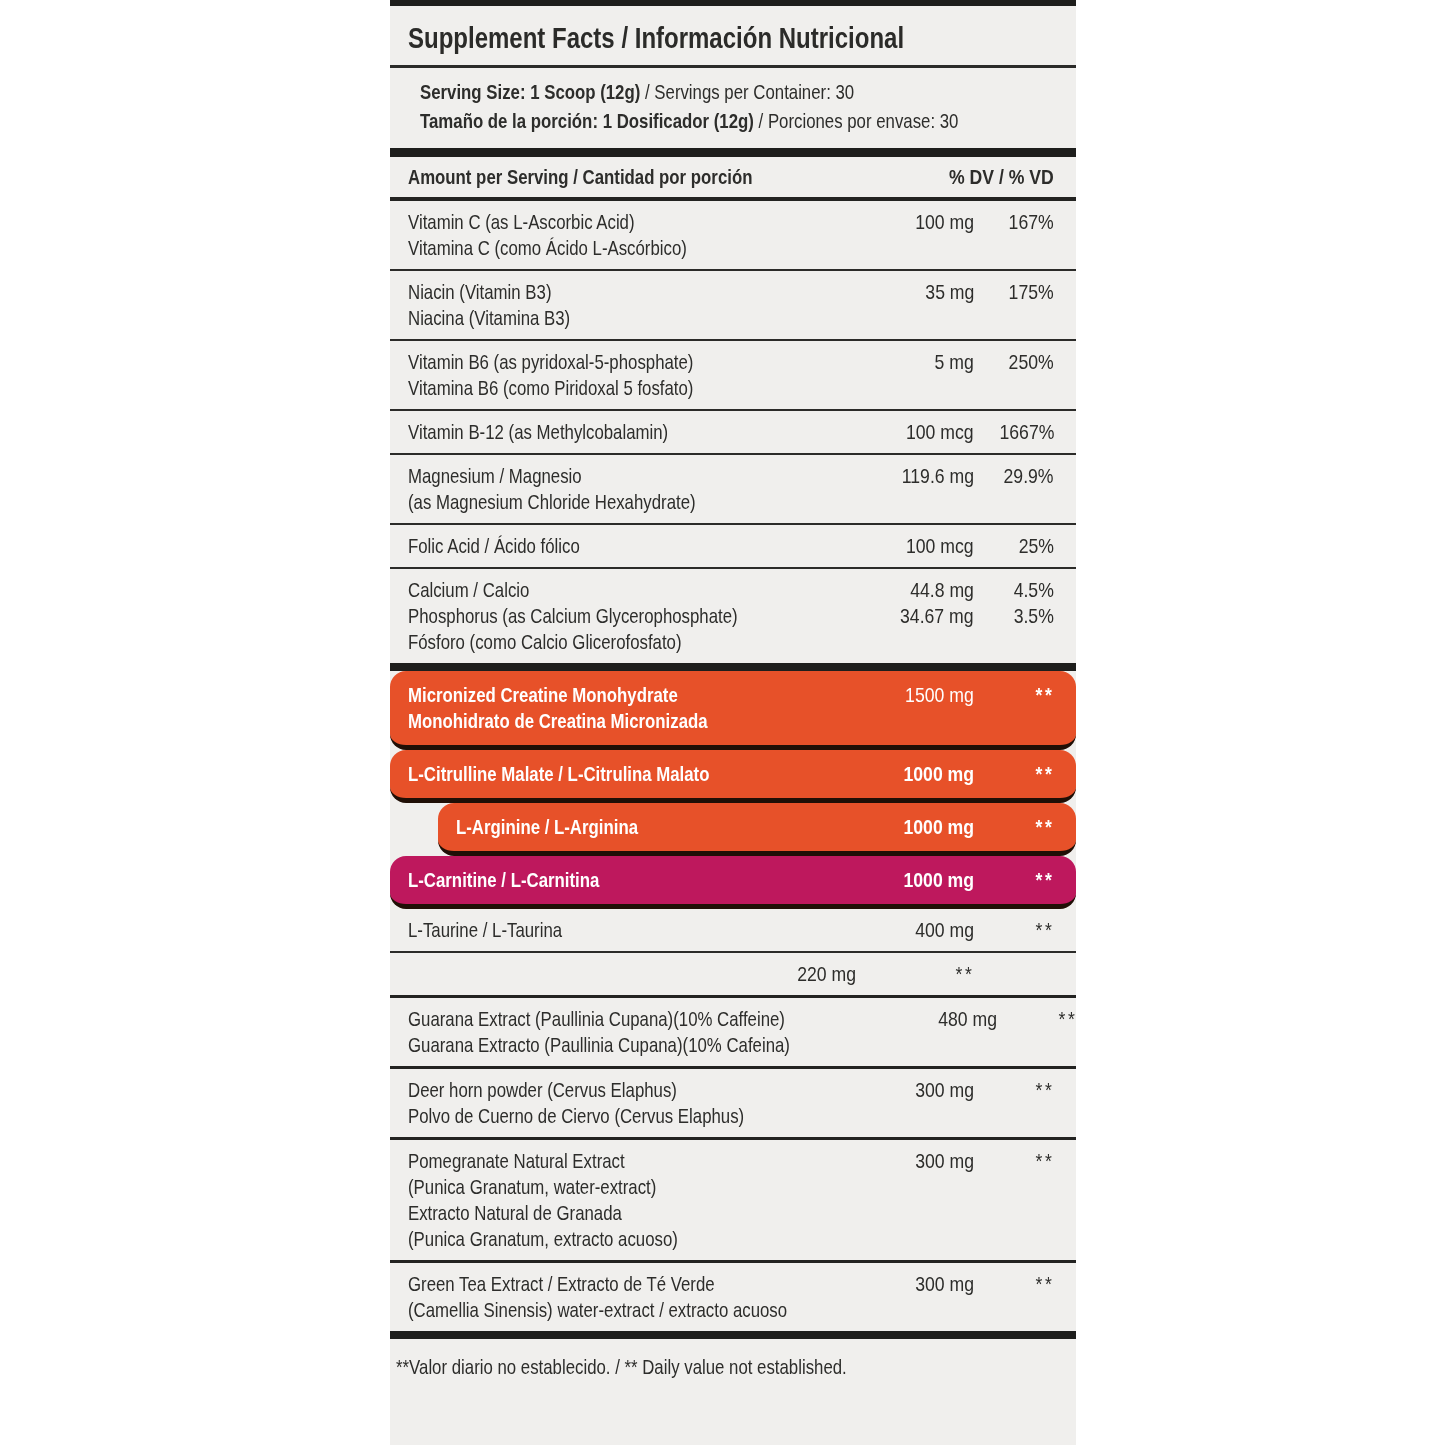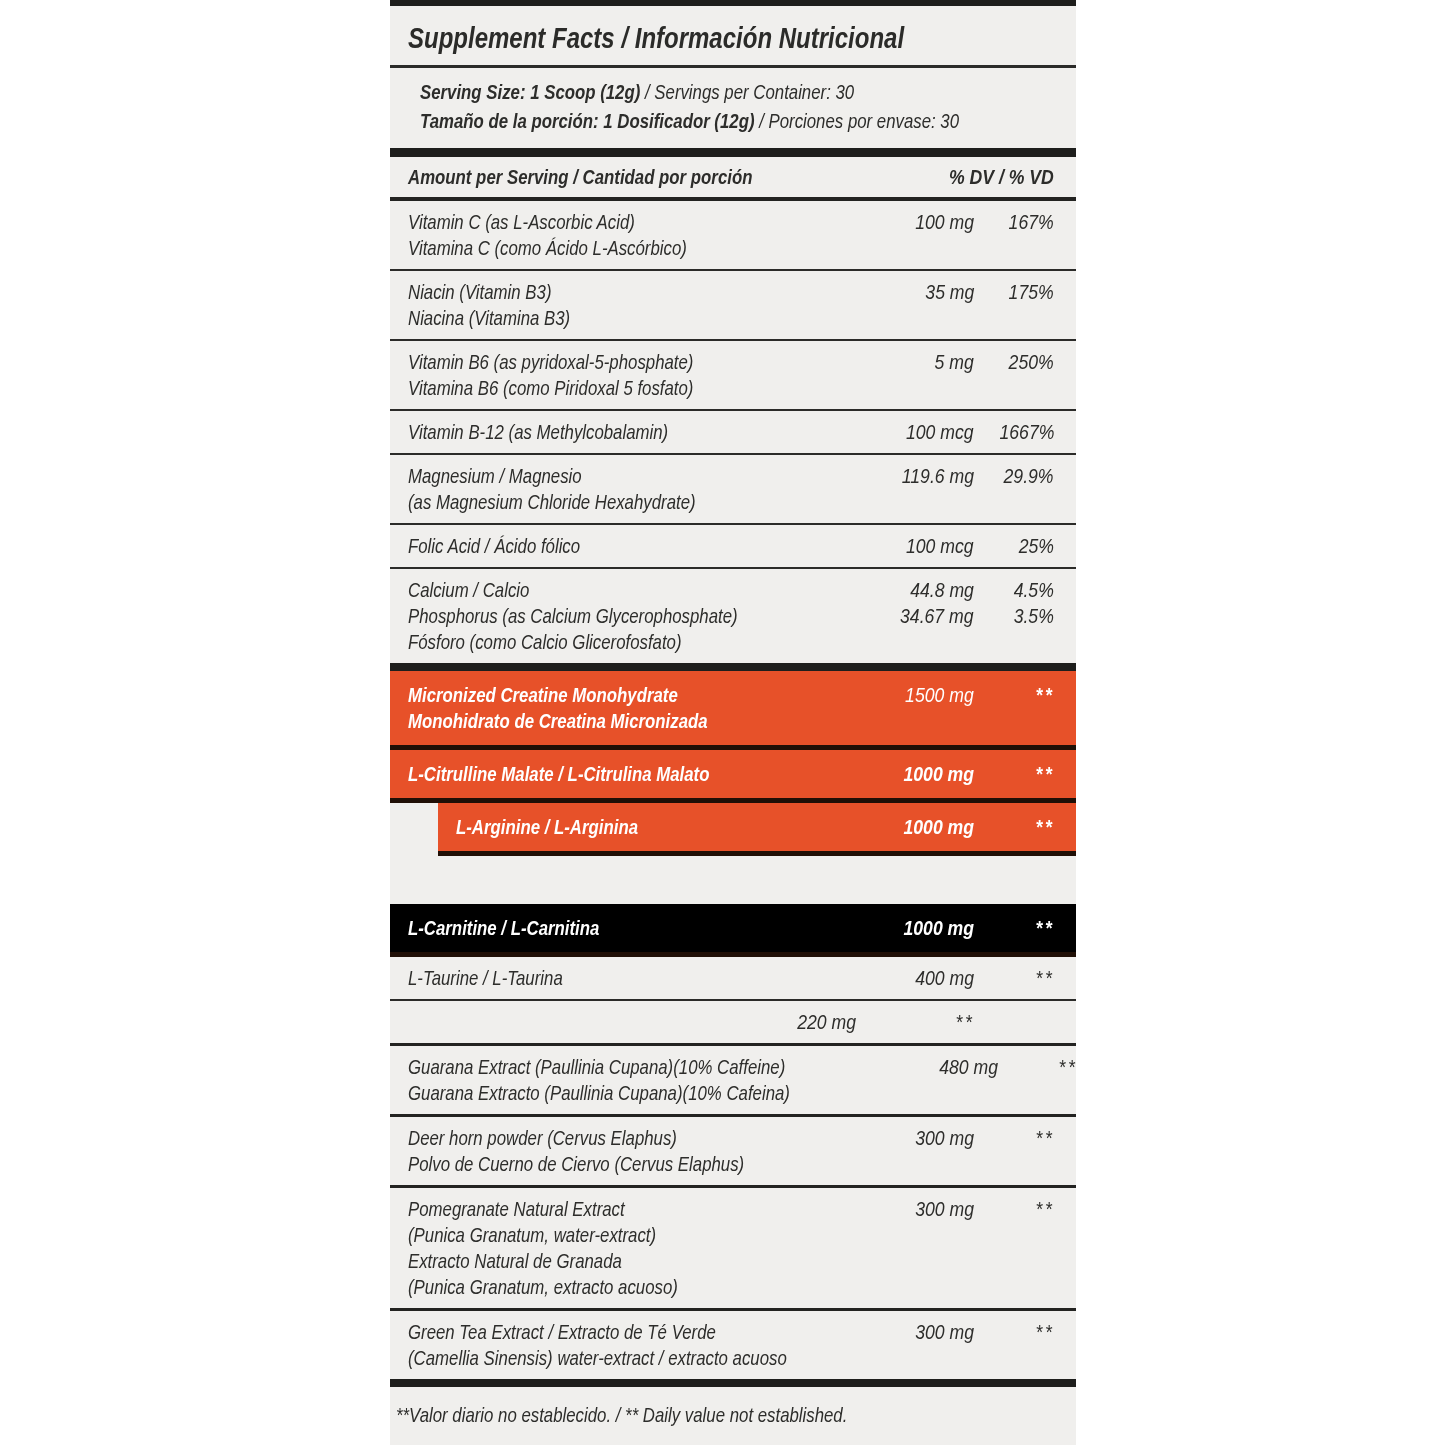--- a/index.html
+++ b/index.html
@@ -1,19 +1,19 @@
 <!DOCTYPE html>
 <html><head>
 <meta charset="utf-8">
 <style>
   * { margin: 0; padding: 0; box-sizing: border-box; }
   html, body { width: 1445px; height: 1445px; background: #ffffff; }
   body { font-family: "Liberation Sans", "DejaVu Sans", sans-serif; color: #2d2d2b; }
 
-  .page { position: relative; width: 1445px; height: 1445px; background: #ffffff; overflow: hidden; font-style: italic; }
+  .page { position: relative; width: 1445px; height: 1445px; background: #ffffff; overflow: hidden; }
 
   .label {
     position: absolute; left: 390px; top: 0; width: 686px; height: 1445px;
     background: #f0efed; overflow: hidden;
   }
 
   .topbar { height: 6px; background: #1e1e1c; }
 
   .title {
     padding: 13px 18px 8px 18px;
@@ -35,21 +35,21 @@
 
   .bar-thick { height: 9px; background: #1e1e1c; }
 
   .colhead {
     display: flex; justify-content: space-between; align-items: center;
     padding: 8px 22px 8px 18px; font-size: 21px; font-weight: bold;
     border-bottom: 4px solid #232321;
   }
 
   .row { padding: 8px 22px 8px 18px; }
-  .row.highlight { padding: 11px 22px 11px 18px; color: #ffffff; }
+  .row.highlight { padding: 11px 22px 11px 18px; color: #ffffff; border-radius: 16px; }
 
   .line {
     display: grid; grid-template-columns: 1fr 118px 80px;
     align-items: baseline; font-size: 21px; line-height: 26px;
   }
   .cell.amt, .cell.dv { text-align: right; }
 
   .row.highlight .cell.name .condense { font-weight: bold; }
   .row.highlight .cell.amt .condense-r,
   .row.highlight .cell.dv .condense-r { font-weight: bold; }
@@ -187,21 +187,21 @@
             <span class="cell dv"><span class="condense-r stars">**</span></span>
           </div>
         </div>
         <div class="row highlight div-dark" style="background: rgb(231, 81, 41); margin-left: 48px;">
           <div class="line">
             <span class="cell name"><span class="condense">L-Arginine / L-Arginina</span></span>
             <span class="cell amt"><span class="condense-r">1000 mg</span></span>
             <span class="cell dv"><span class="condense-r stars">**</span></span>
           </div>
         </div>
-        <div class="row highlight div-dark" style="background: #000000; margin-top: 48px;">
+        <div class="row highlight div-dark" style="background: #be185d;">
           <div class="line">
             <span class="cell name"><span class="condense">L-Carnitine / L-Carnitina</span></span>
             <span class="cell amt"><span class="condense-r">1000 mg</span></span>
             <span class="cell dv"><span class="condense-r stars">**</span></span>
           </div>
         </div>
         <div class="row div-thin">
           <div class="line">
             <span class="cell name"><span class="condense">L-Taurine / L-Taurina</span></span>
             <span class="cell amt"><span class="condense-r">400 mg</span></span>

